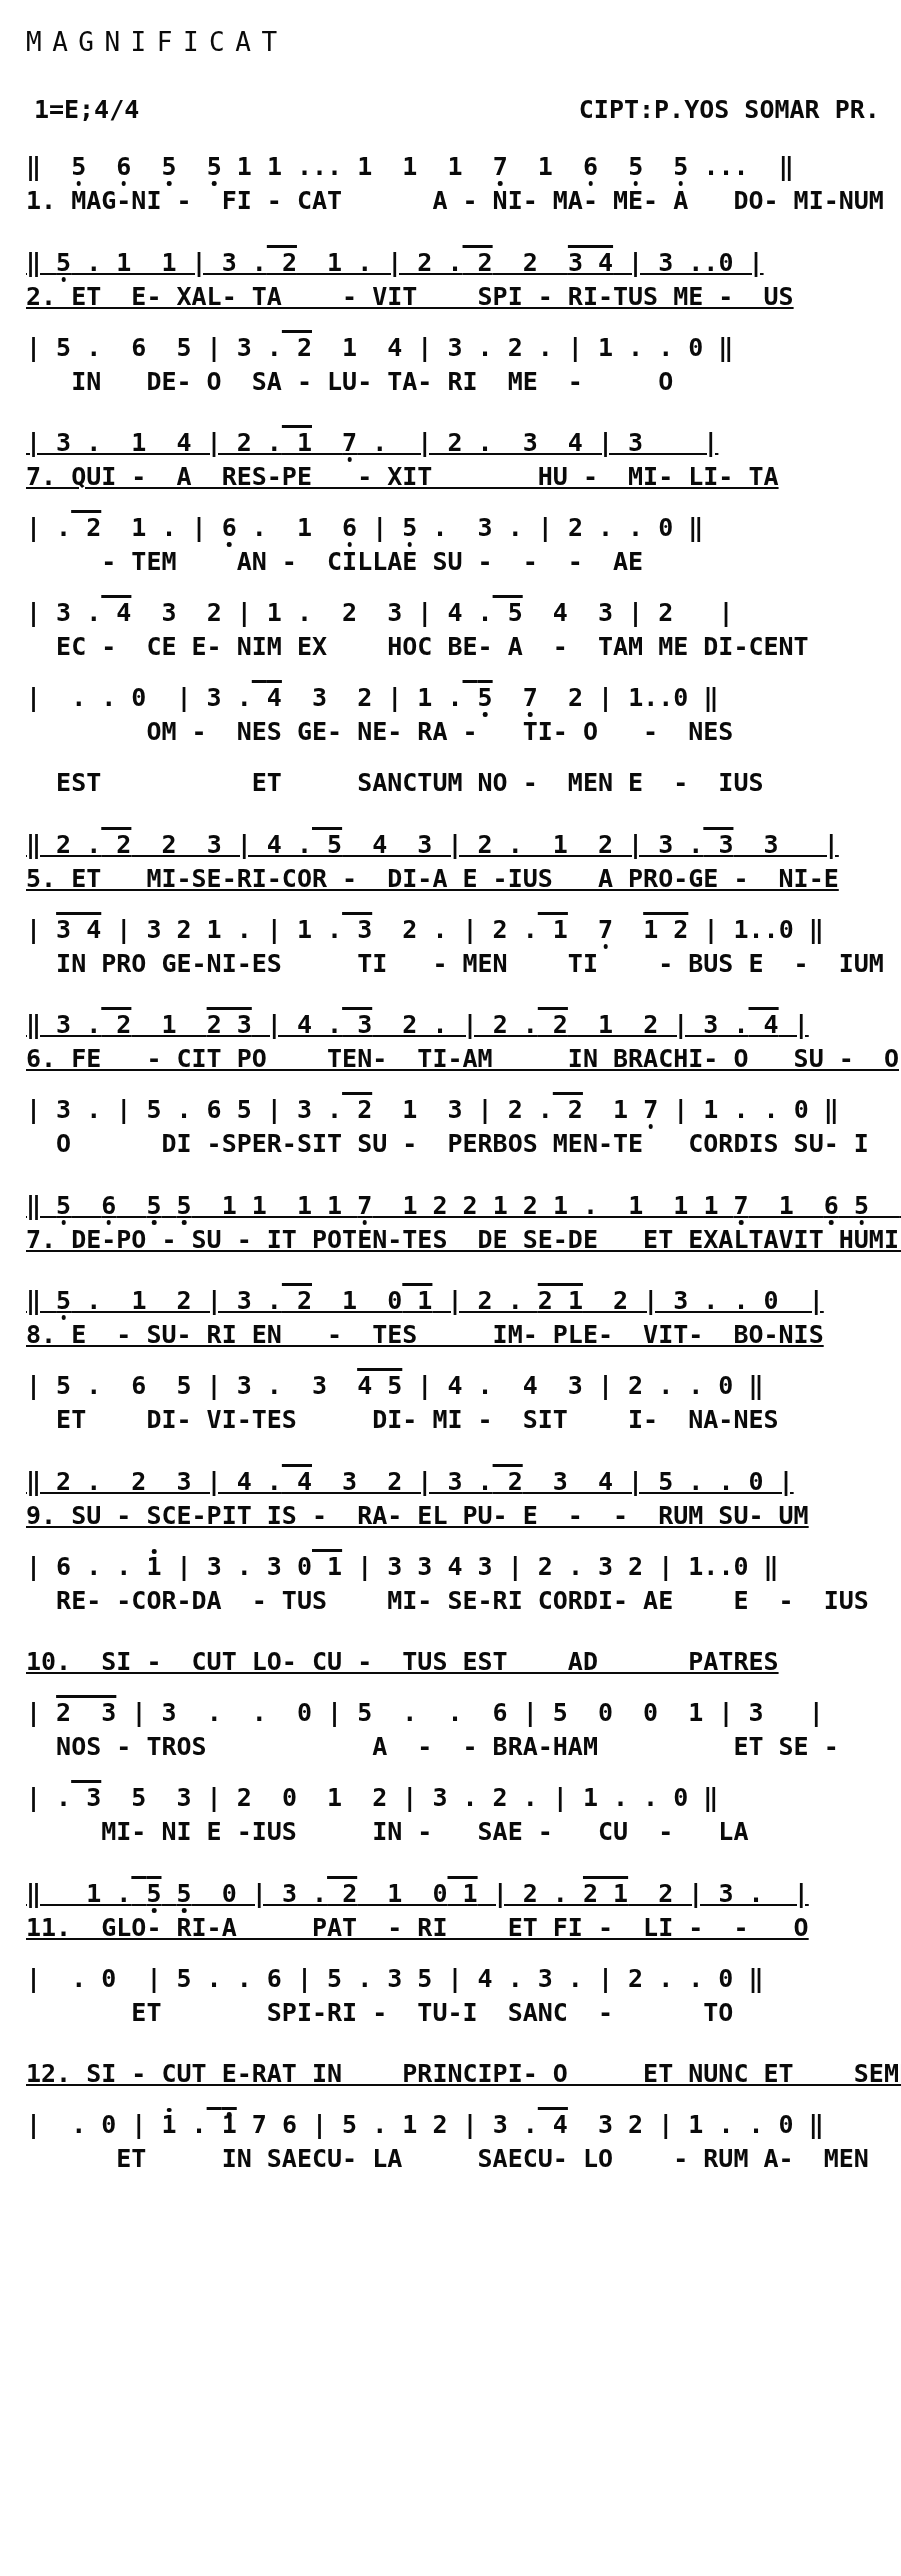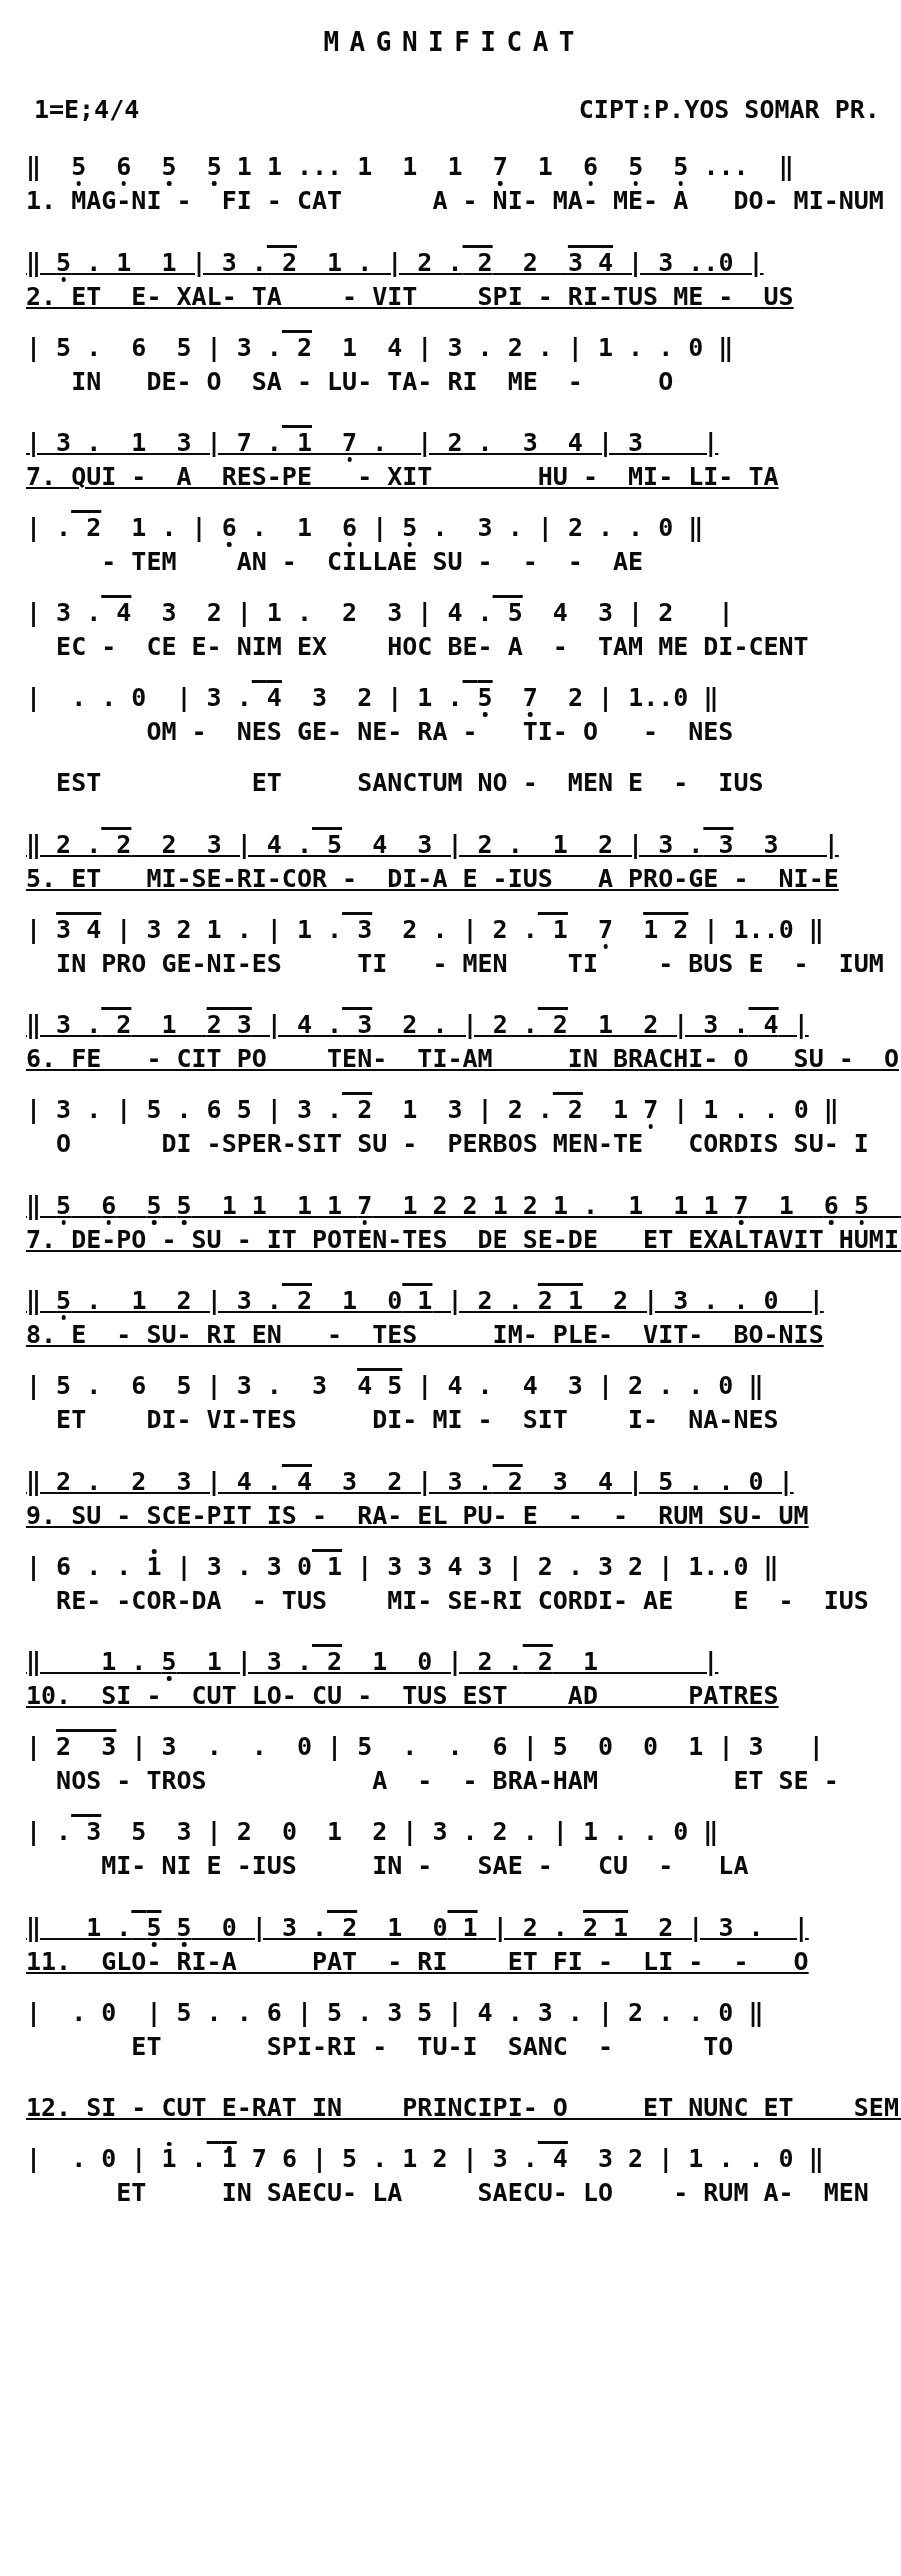--- a/index.html
+++ b/index.html
@@ -4,22 +4,21 @@
 <style>
   html,body{margin:0;padding:0;background:#ffffff;}
   body{
     width:902px;
     font-family:"DejaVu Sans Mono","Liberation Mono",monospace;
     color:#0a0a0a;
     -webkit-font-smoothing:antialiased;
   }
   .page{padding:18.3px 19.6px 52px 26px;}
   .title{
-    text-align:center;
-    font-weight:bold;
+    font-weight:normal;
     font-size:26px;
     letter-spacing:10.5px;
     margin:9.2px 0 38px 0;
     white-space:pre;
   }
   .header-row{
     display:flex;
     justify-content:space-between;
     align-items:flex-start;
     font-weight:bold;
@@ -84,21 +83,21 @@
       </div>
       <div class="system group-start">
         <div class="note-line"><span>‖ </span><span class="u">5</span><span> . 1  1 | 3 .</span><span class="b"> 2</span><span>  1 . | 2 .</span><span class="b"> 2</span><span>  2  </span><span class="b">3 4</span><span> | 3 ..0 |</span></div>
         <div class="lyric-line">2. ET  E- XAL- TA    - VIT    SPI - RI-TUS ME -  US</div>
       </div>
       <div class="system">
         <div class="note-line"><span>| 5 .  6  5 | 3 .</span><span class="b"> 2</span><span>  1  4 | 3 . 2 . | 1 . . 0 ‖</span></div>
         <div class="lyric-line">   IN   DE- O  SA - LU- TA- RI  ME  -     O</div>
       </div>
       <div class="system group-start">
-        <div class="note-line"><span>| 3 .  1  3 | 7 .</span><span class="b"> 1</span><span>  </span><span class="u">7</span><span> .  | 2 .  3  4 | 3    |</span></div>
+        <div class="note-line"><span>| 3 .  1  4 | 2 .</span><span class="b"> 1</span><span>  </span><span class="u">7</span><span> .  | 2 .  3  4 | 3    |</span></div>
         <div class="lyric-line">7. QUI -  A  RES-PE   - XIT       HU -  MI- LI- TA</div>
       </div>
       <div class="system">
         <div class="note-line"><span>| .</span><span class="b"> 2</span><span>  1 . | </span><span class="u">6</span><span> .  1  </span><span class="u">6</span><span> | </span><span class="u">5</span><span> .  3 . | 2 . . 0 ‖</span></div>
         <div class="lyric-line">     - TEM    AN -  CILLAE SU -  -  -  AE</div>
       </div>
       <div class="system">
         <div class="note-line"><span>| 3 .</span><span class="b"> 4</span><span>  3  2 | 1 .  2  3 | 4 .</span><span class="b"> 5</span><span>  4  3 | 2   |</span></div>
         <div class="lyric-line">  EC -  CE E- NIM EX    HOC BE- A  -  TAM ME DI-CENT</div>
       </div>
@@ -139,21 +138,20 @@
       </div>
       <div class="system group-start">
         <div class="note-line"><span>‖ 2 .  2  3 | 4 .</span><span class="b"> 4</span><span>  3  2 | 3 .</span><span class="b"> 2</span><span>  3  4 | 5 . . 0 |</span></div>
         <div class="lyric-line">9. SU - SCE-PIT IS -  RA- EL PU- E  -  -  RUM SU- UM</div>
       </div>
       <div class="system">
         <div class="note-line"><span>| 6 . . </span><span class="o">1</span><span> | 3 . 3 0</span><span class="b"> 1</span><span> | 3 3 4 3 | 2 . 3 2 | 1..0 ‖</span></div>
         <div class="lyric-line">  RE- -COR-DA  - TUS    MI- SE-RI CORDI- AE    E  -  IUS</div>
       </div>
       <div class="system group-start">
-        <div class="note-line"><span>‖    1 . </span><span class="u">5</span><span>  1 | 3 .</span><span class="b"> 2</span><span>  1  0 | 2 .</span><span class="b"> 2</span><span>  1       |</span></div>
         <div class="lyric-line">10.  SI -  CUT LO- CU -  TUS EST    AD      PATRES</div>
       </div>
       <div class="system">
         <div class="note-line"><span>| </span><span class="b">2  3</span><span> | 3  .  .  0 | 5  .  .  6 | 5  0  0  1 | 3   |</span></div>
         <div class="lyric-line">  NOS - TROS           A  -  - BRA-HAM         ET SE -</div>
       </div>
       <div class="system">
         <div class="note-line"><span>| .</span><span class="b"> 3</span><span>  5  3 | 2  0  1  2 | 3 . 2 . | 1 . . 0 ‖</span></div>
         <div class="lyric-line">     MI- NI E -IUS     IN -   SAE -   CU  -   LA</div>
       </div>

